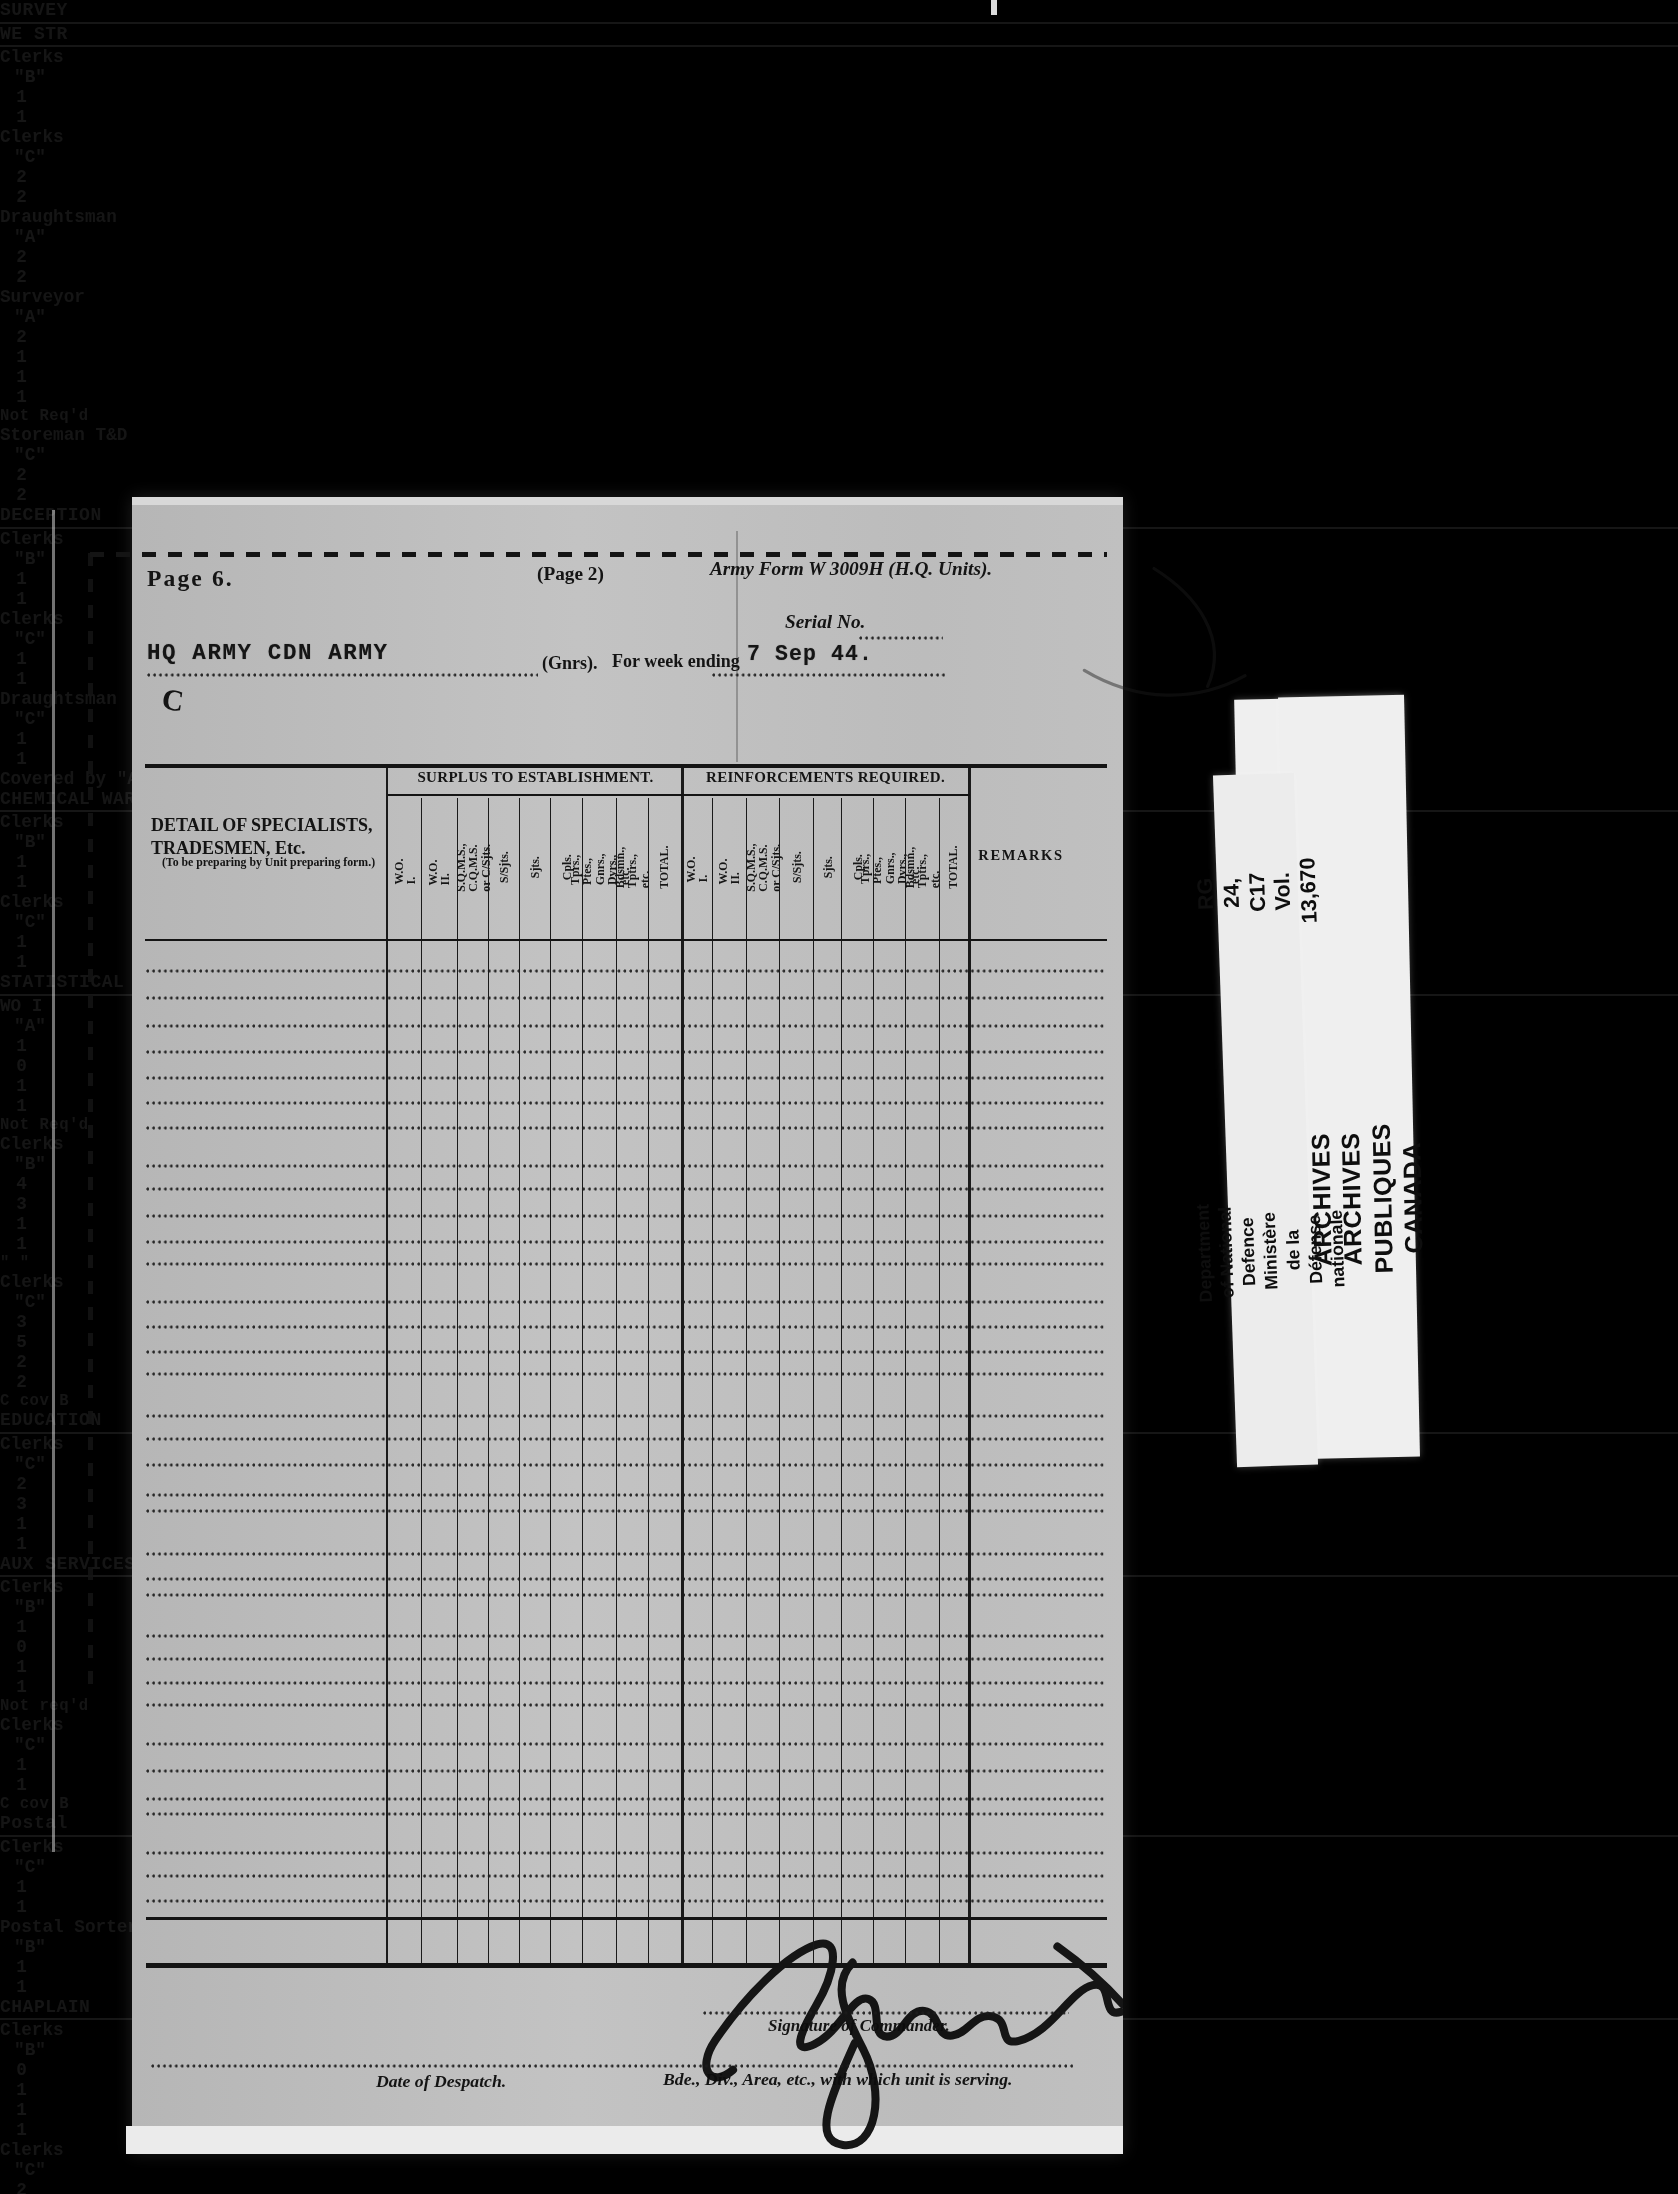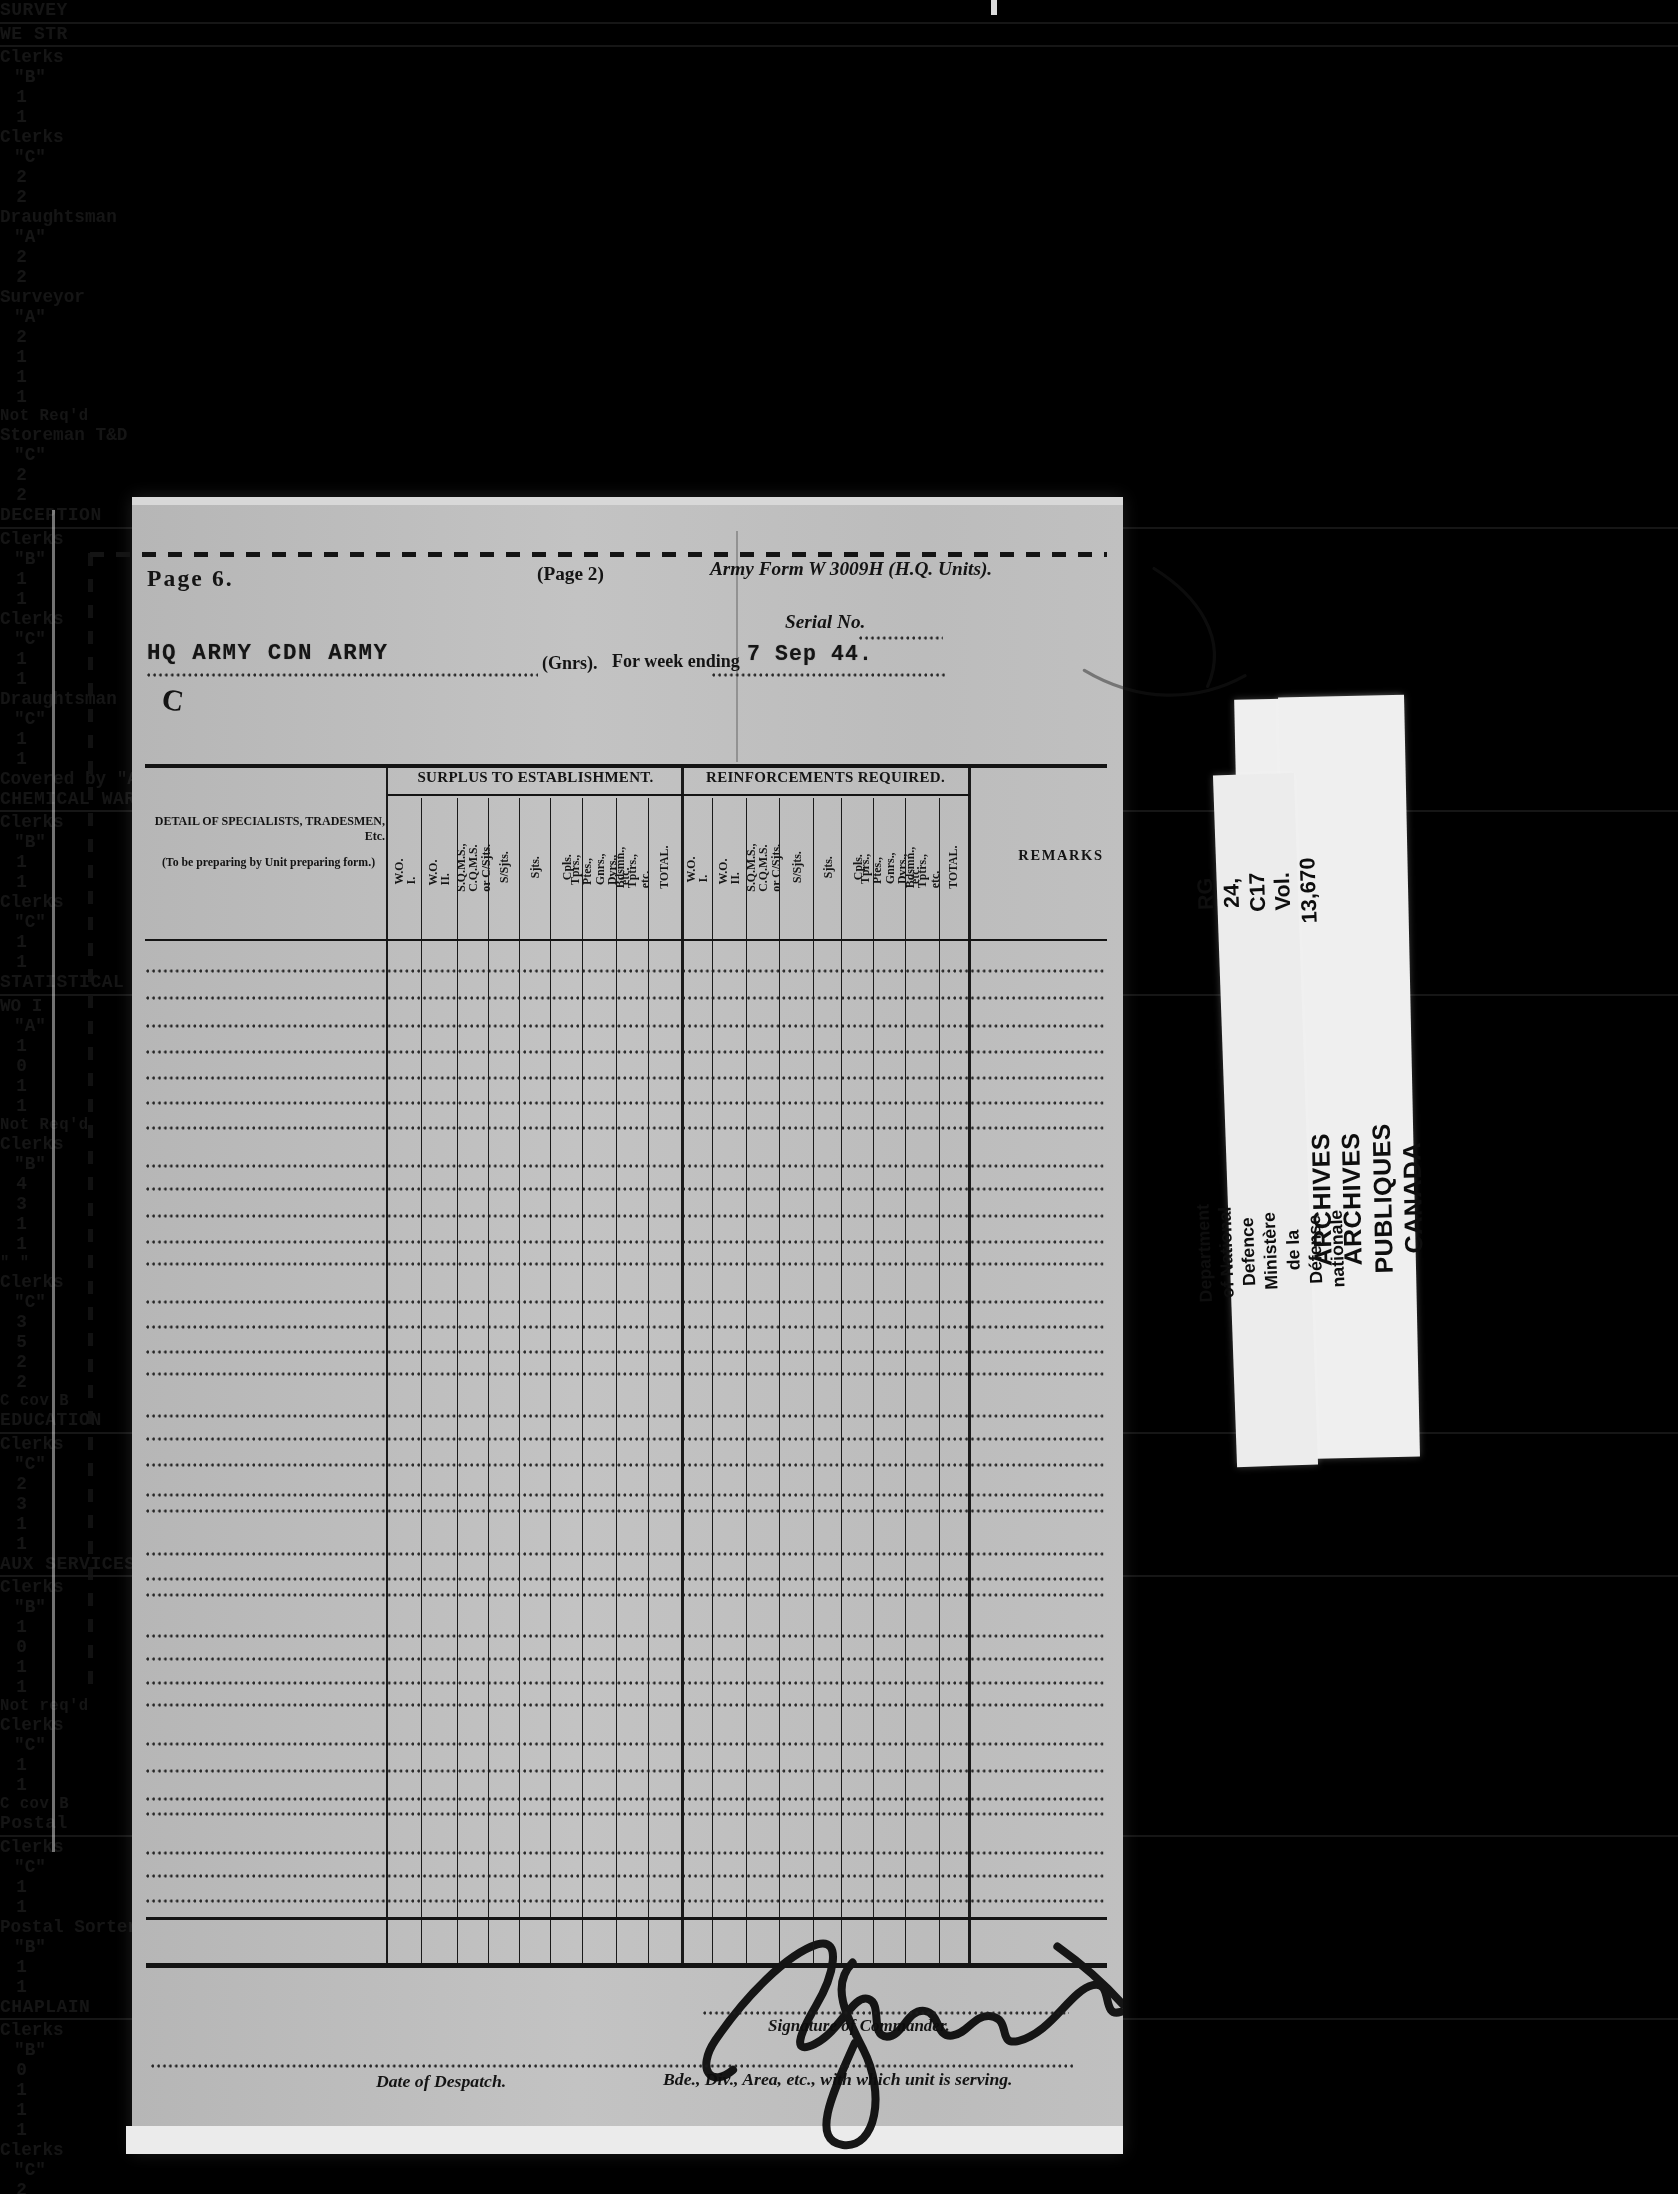--- a/index.html
+++ b/index.html
@@ -41,26 +41,26 @@
   <div class="abs serif hdr-ital" style="left:710px;top:558px;font-size:19.3px">Army Form W 3009H (H.Q. Units).</div>
   <div class="abs serif hdr-ital" style="left:785px;top:611px;font-size:19.3px">Serial No.</div>
 
   <div class="abs mono" style="left:147px;top:640px;font-size:22.5px;letter-spacing:1.6px">HQ ARMY CDN ARMY</div>
   <div class="abs serif hdr-bold" style="left:542px;top:653px;font-size:18px">(Gnrs).</div>
   <div class="abs serif hdr-bold" style="left:612px;top:651px;font-size:18px">For week ending</div>
   <div class="abs mono" style="left:747px;top:642px;font-size:21.5px;letter-spacing:1.1px">7 Sep 44.</div>
   <div class="abs serif hdr-bold" style="left:162px;top:683px;font-size:30px;transform:rotate(8deg)">C</div>
 
 
-  <div class="abs serif hdr-bold" style="left:151px;top:814px;width:234px;font-size:12px;text-align:right;line-height:1.25">DETAIL OF SPECIALISTS,
+  <div class="abs serif hdr-bold" style="left:151px;top:814px;width:234px;font-size:18px;text-align:left;line-height:1.25">DETAIL OF SPECIALISTS,
 TRADESMEN, Etc.</div>
   <div class="abs serif hdr-bold" style="left:145px;top:855px;width:247px;font-size:11.8px;text-align:center">(To be preparing by Unit preparing form.)</div>
   <div class="abs serif hdr-bold" style="left:388px;top:769px;width:295px;font-size:15px;text-align:center;letter-spacing:0.3px">SURPLUS TO ESTABLISHMENT.</div>
   <div class="abs serif hdr-bold" style="left:682px;top:769px;width:287px;font-size:15px;text-align:center;letter-spacing:0.3px">REINFORCEMENTS REQUIRED.</div>
-  <div class="abs serif hdr-bold" style="left:993px;top:847px;width:136px;font-size:14.5px;text-align:center;letter-spacing:1.6px">REMARKS</div>
+  <div class="abs serif hdr-bold" style="left:953px;top:847px;width:136px;font-size:14.5px;text-align:center;letter-spacing:1.6px">REMARKS</div>
 
   <div class="abs serif hdr-ital" style="left:768px;top:2016px;font-size:17px">Signature of Commander.</div>
   <div class="abs serif hdr-ital" style="left:376px;top:2071px;font-size:17.7px">Date of Despatch.</div>
   <div class="abs serif hdr-ital" style="left:663px;top:2069px;font-size:17.7px">Bde., Div., Area, etc., with which unit is serving.</div>
 
   <svg class="abs" style="left:682px;top:1909px" width="472" height="252" viewBox="0 0 880 470">
     <g fill="none" stroke="#0c0c0c" stroke-width="15" stroke-linecap="round" opacity=".95">
       <path d="M 95 300 C 55 335 25 300 62 245 C 118 162 196 84 252 66 C 300 52 282 126 250 180 C 216 238 206 272 247 252 C 296 228 318 158 348 168 C 374 177 350 238 382 238 C 412 238 420 186 452 190 C 482 194 472 240 504 236 C 534 232 544 196 576 200 C 616 206 586 256 628 246 C 690 230 724 152 766 142 C 806 132 780 204 818 192"></path>
       <path d="M 322 250 C 282 340 238 432 300 440 C 362 448 380 344 338 262 C 306 200 276 142 318 100"></path>
       <path d="M 700 70 C 745 102 788 140 822 178"></path>

